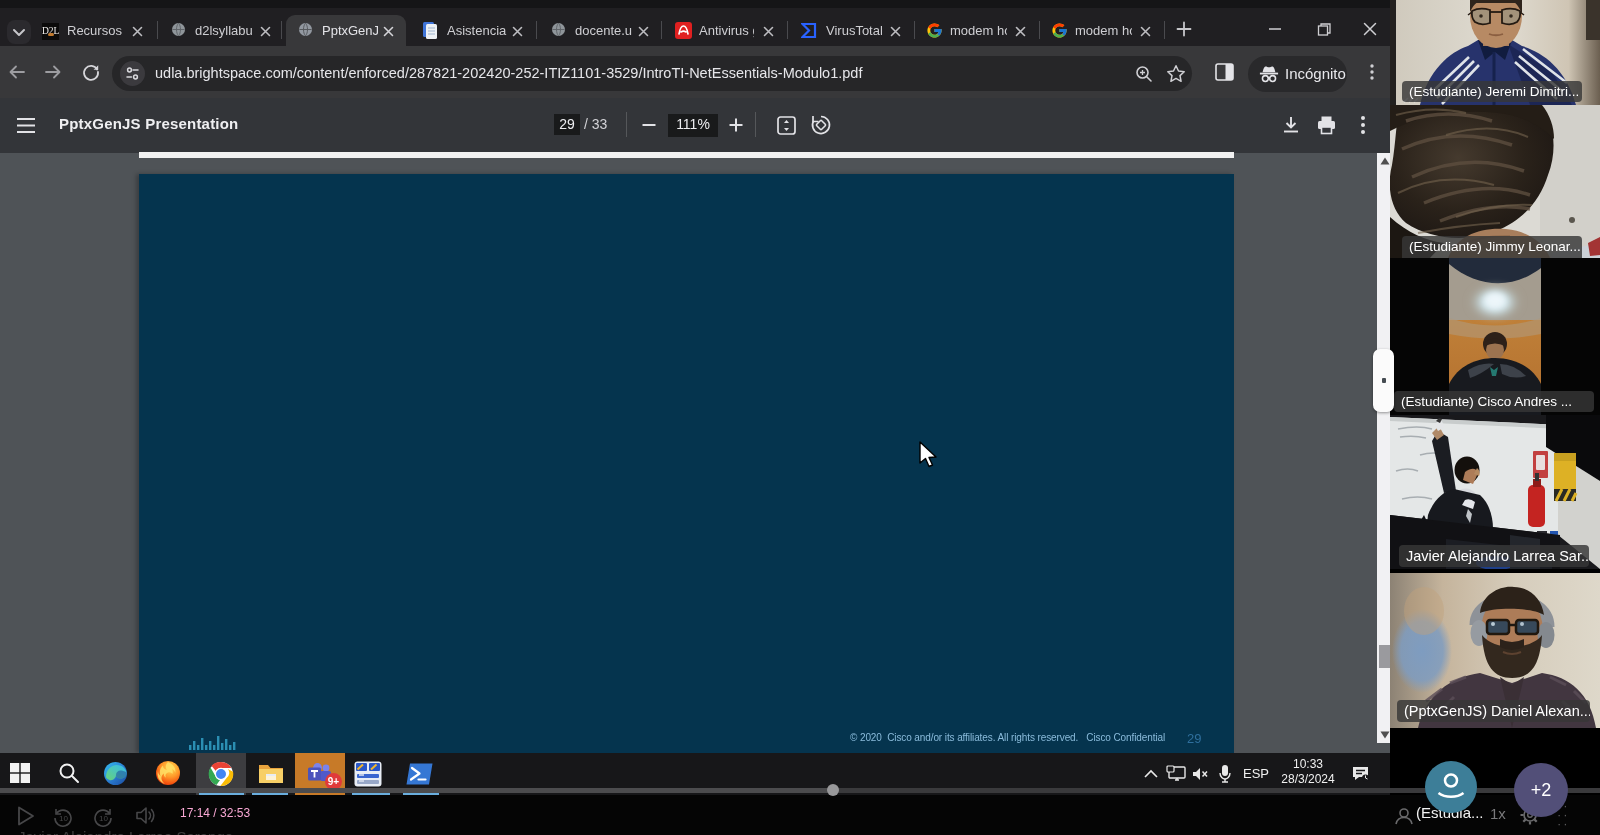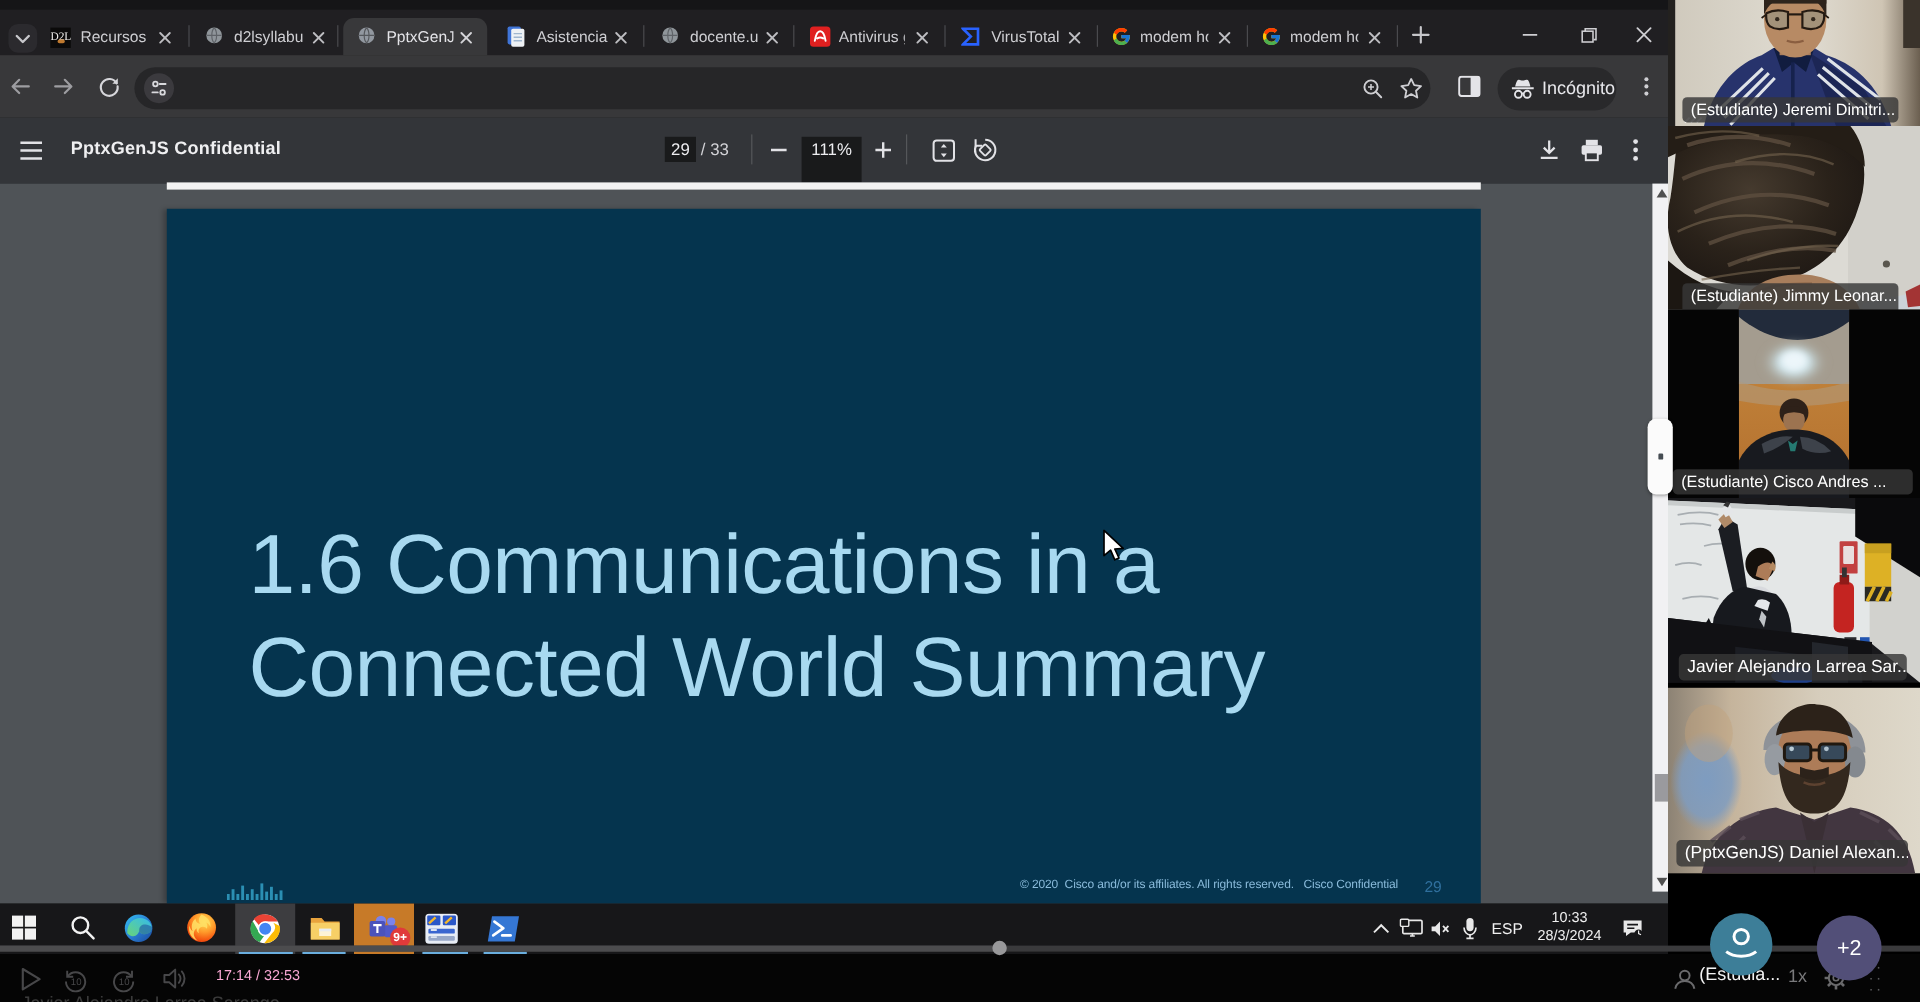--- a/index.html
+++ b/index.html
@@ -148,20 +148,21 @@
 
     <div class="abs" style="left:112px;top:10px;width:1080px;height:35px;background:#262628;border-radius:18px;">
       <div class="abs" style="left:8px;top:5px;width:25px;height:25px;border-radius:50%;background:#3b3a3e;">
         <svg width="25" height="25" viewBox="0 0 25 25">
             <circle cx="9.5" cy="9" r="1.9" fill="none" stroke="#d9d9dd" stroke-width="1.5"></circle>
             <path d="M13 9 H18" stroke="#d9d9dd" stroke-width="1.5" stroke-linecap="round"></path>
             <circle cx="15.5" cy="16" r="1.9" fill="none" stroke="#d9d9dd" stroke-width="1.5"></circle>
             <path d="M7 16 H11.5" stroke="#d9d9dd" stroke-width="1.5" stroke-linecap="round"></path>
           </svg>
       </div>
+      <div class="abs" style="left:43px;top:9px;color:#e6e6ea;font-size:14.5px;white-space:nowrap;">udla.brightspace.com/content/enforced/287821-202420-252-ITIZ1101-3529/IntroTI-NetEssentials-Modulo1.pdf</div>
 
       <svg class="abs" style="left:1022px;top:8px;" width="20" height="20" viewBox="0 0 20 20">
           <circle cx="8.5" cy="8.5" r="5.5" fill="none" stroke="#cfcfd3" stroke-width="1.6"></circle>
           <path d="M12.7 12.7 L17 17" stroke="#cfcfd3" stroke-width="1.6" stroke-linecap="round"></path>
           <path d="M6 8.5 H11 M8.5 6 V11" stroke="#cfcfd3" stroke-width="1.3"></path>
         </svg>
 
       <svg class="abs" style="left:1053px;top:7px;" width="22" height="22" viewBox="0 0 22 22">
           <path d="M11 2.8 L13.5 8 L19.2 8.7 L15 12.6 L16.1 18.3 L11 15.4 L5.9 18.3 L7 12.6 L2.8 8.7 L8.5 8 Z" fill="none" stroke="#cfcfd3" stroke-width="1.5" stroke-linejoin="round"></path>
         </svg>
@@ -187,29 +188,29 @@
         <circle cx="8" cy="4" r="1.7" fill="#cfcfd3"></circle>
         <circle cx="8" cy="10" r="1.7" fill="#cfcfd3"></circle>
         <circle cx="8" cy="16" r="1.7" fill="#cfcfd3"></circle>
       </svg>
   </div>
 
   <div class="abs" id="pdfbar" style="left:0;top:98px;width:1390px;height:55px;background:#333539;">
     <svg class="abs" style="left:16px;top:19px;" width="20" height="17" viewBox="0 0 20 17">
         <path d="M1 2 H19 M1 8.5 H19 M1 15 H19" stroke="#e2e2e6" stroke-width="2.1"></path>
       </svg>
-    <div class="abs" style="left:59px;top:17px;color:#efeff1;font-size:15px;font-weight:700;letter-spacing:0.2px;">PptxGenJS Confidential</div>
+    <div class="abs" style="left:59px;top:17px;color:#efeff1;font-size:15px;font-weight:700;letter-spacing:0.2px;">PptxGenJS Presentation</div>
 
     <div class="abs" style="left:554px;top:16px;width:26px;height:21px;background:#191a1b;color:#ededf0;font-size:14px;text-align:center;line-height:21px;">29</div>
     <div class="abs" style="left:584px;top:18px;color:#d2d2d6;font-size:14px;">/ 33</div>
     <div class="abs" style="left:626px;top:14px;width:1px;height:25px;background:#55575a;"></div>
     <svg class="abs" style="left:641px;top:19px;" width="16" height="16" viewBox="0 0 16 16">
         <path d="M1.5 8 H14.5" stroke="#e2e2e6" stroke-width="2"></path>
       </svg>
-    <div class="abs" style="left:668px;top:16px;width:50px;height:38px;background:#191a1b;color:#ededf0;font-size:14px;text-align:center;line-height:21px;">111%</div>
+    <div class="abs" style="left:668px;top:16px;width:50px;height:23px;background:#191a1b;color:#ededf0;font-size:14px;text-align:center;line-height:21px;">111%</div>
     <svg class="abs" style="left:728px;top:19px;" width="16" height="16" viewBox="0 0 16 16">
         <path d="M8 1.5 V14.5 M1.5 8 H14.5" stroke="#e2e2e6" stroke-width="2"></path>
       </svg>
     <div class="abs" style="left:755px;top:14px;width:1px;height:25px;background:#55575a;"></div>
 
     <svg class="abs" style="left:776px;top:17px;" width="21" height="21" viewBox="0 0 21 21">
         <rect x="2" y="2" width="17" height="17" rx="2.5" fill="none" stroke="#e2e2e6" stroke-width="1.7"></rect>
         <path d="M10.5 5 L13 8 H8 Z" fill="#e2e2e6"></path>
         <path d="M10.5 16 L8 13 H13 Z" fill="#e2e2e6"></path>
       </svg>
@@ -234,21 +235,20 @@
         <circle cx="7" cy="11" r="2" fill="#e2e2e6"></circle>
         <circle cx="7" cy="18" r="2" fill="#e2e2e6"></circle>
       </svg>
   </div>
 
   <div class="abs" id="viewer" style="left:0;top:153px;width:1390px;height:600px;background:#4f5357;"></div>
 
   <div class="abs" style="left:139px;top:152px;width:1095px;height:6px;background:#f2f2f2;"></div>
 
   <div class="abs" id="slide" style="left:139px;top:174px;width:1095px;height:579px;background:#05344e;box-shadow:-3px 0 4px rgba(0,0,0,0.25);">
-    <div class="abs" style="left:68px;top:253px;width:1000px;color:#a8d9f0;font-size:70px;line-height:86px;letter-spacing:-0.5px;">1.6 Communications in a<br>Connected World Summary</div>
 
     <svg class="abs" id="ciscobars" style="left:50px;top:562px;" width="50" height="15" viewBox="0 0 50 15">
       <g fill="#2b8fb3">
           <rect x="0" y="9" width="2.4" height="5"></rect>
           <rect x="4" y="5" width="2.4" height="9"></rect>
           <rect x="8" y="9" width="2.4" height="5"></rect>
           <rect x="12" y="2" width="2.4" height="12"></rect>
           <rect x="16" y="9" width="2.4" height="5"></rect>
           <rect x="20" y="5" width="2.4" height="9"></rect>
           <rect x="24" y="9" width="2.4" height="5"></rect>

